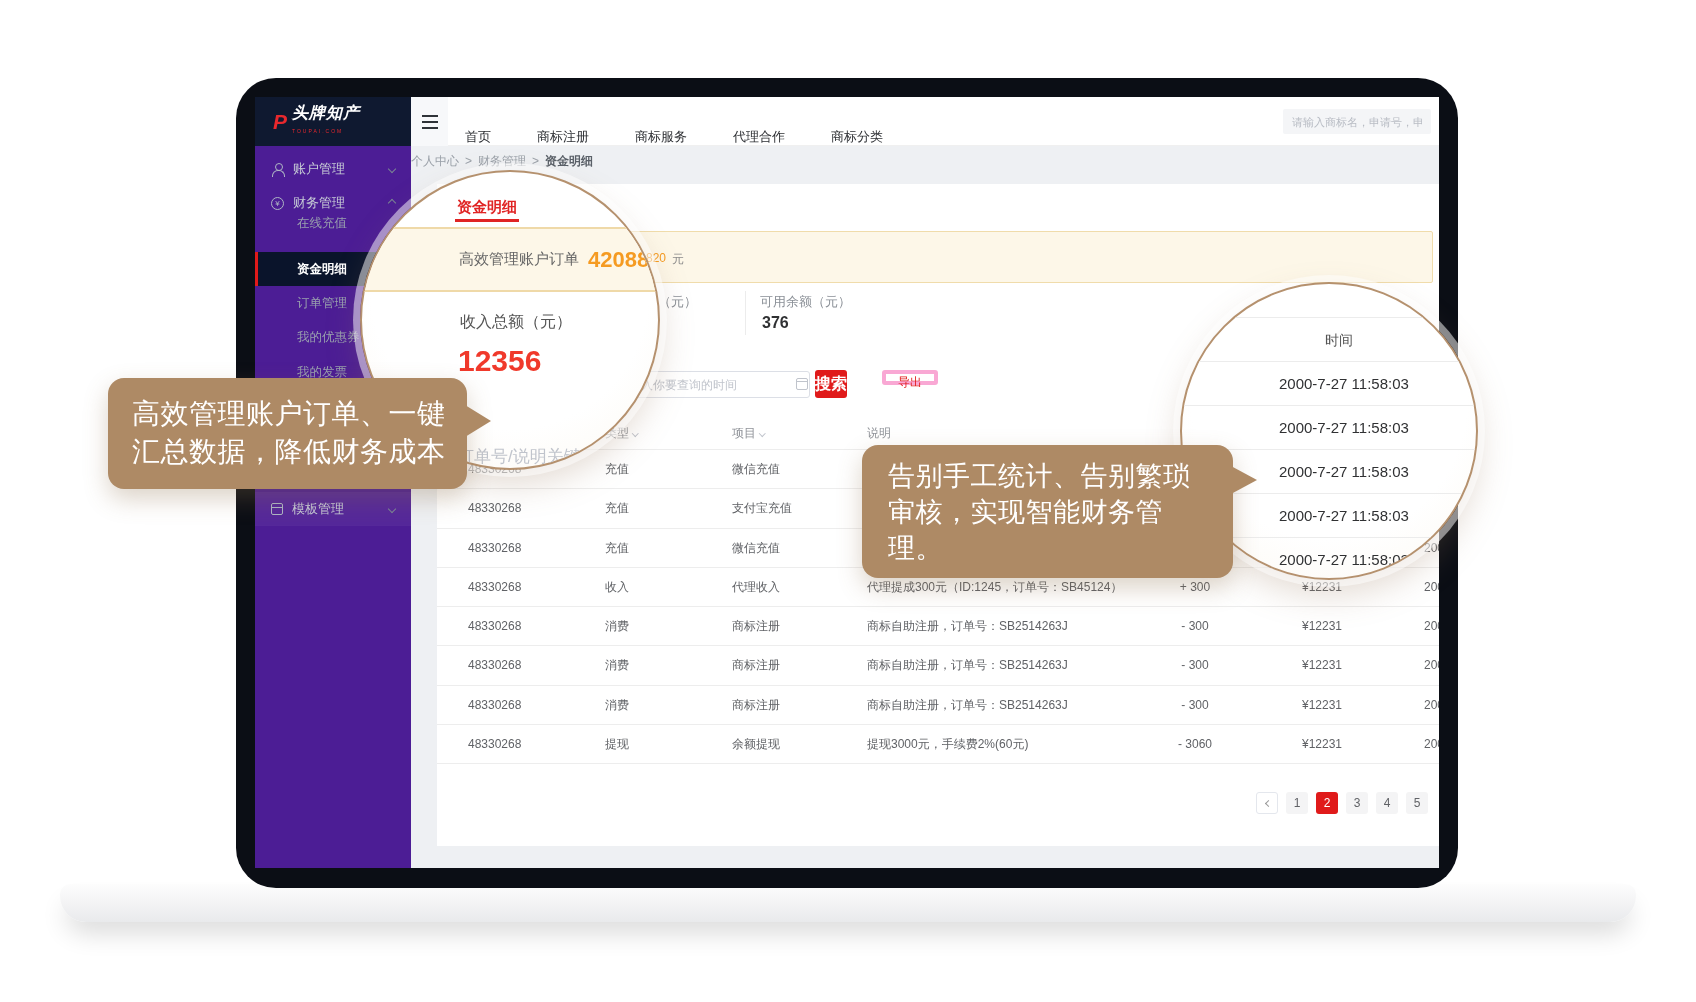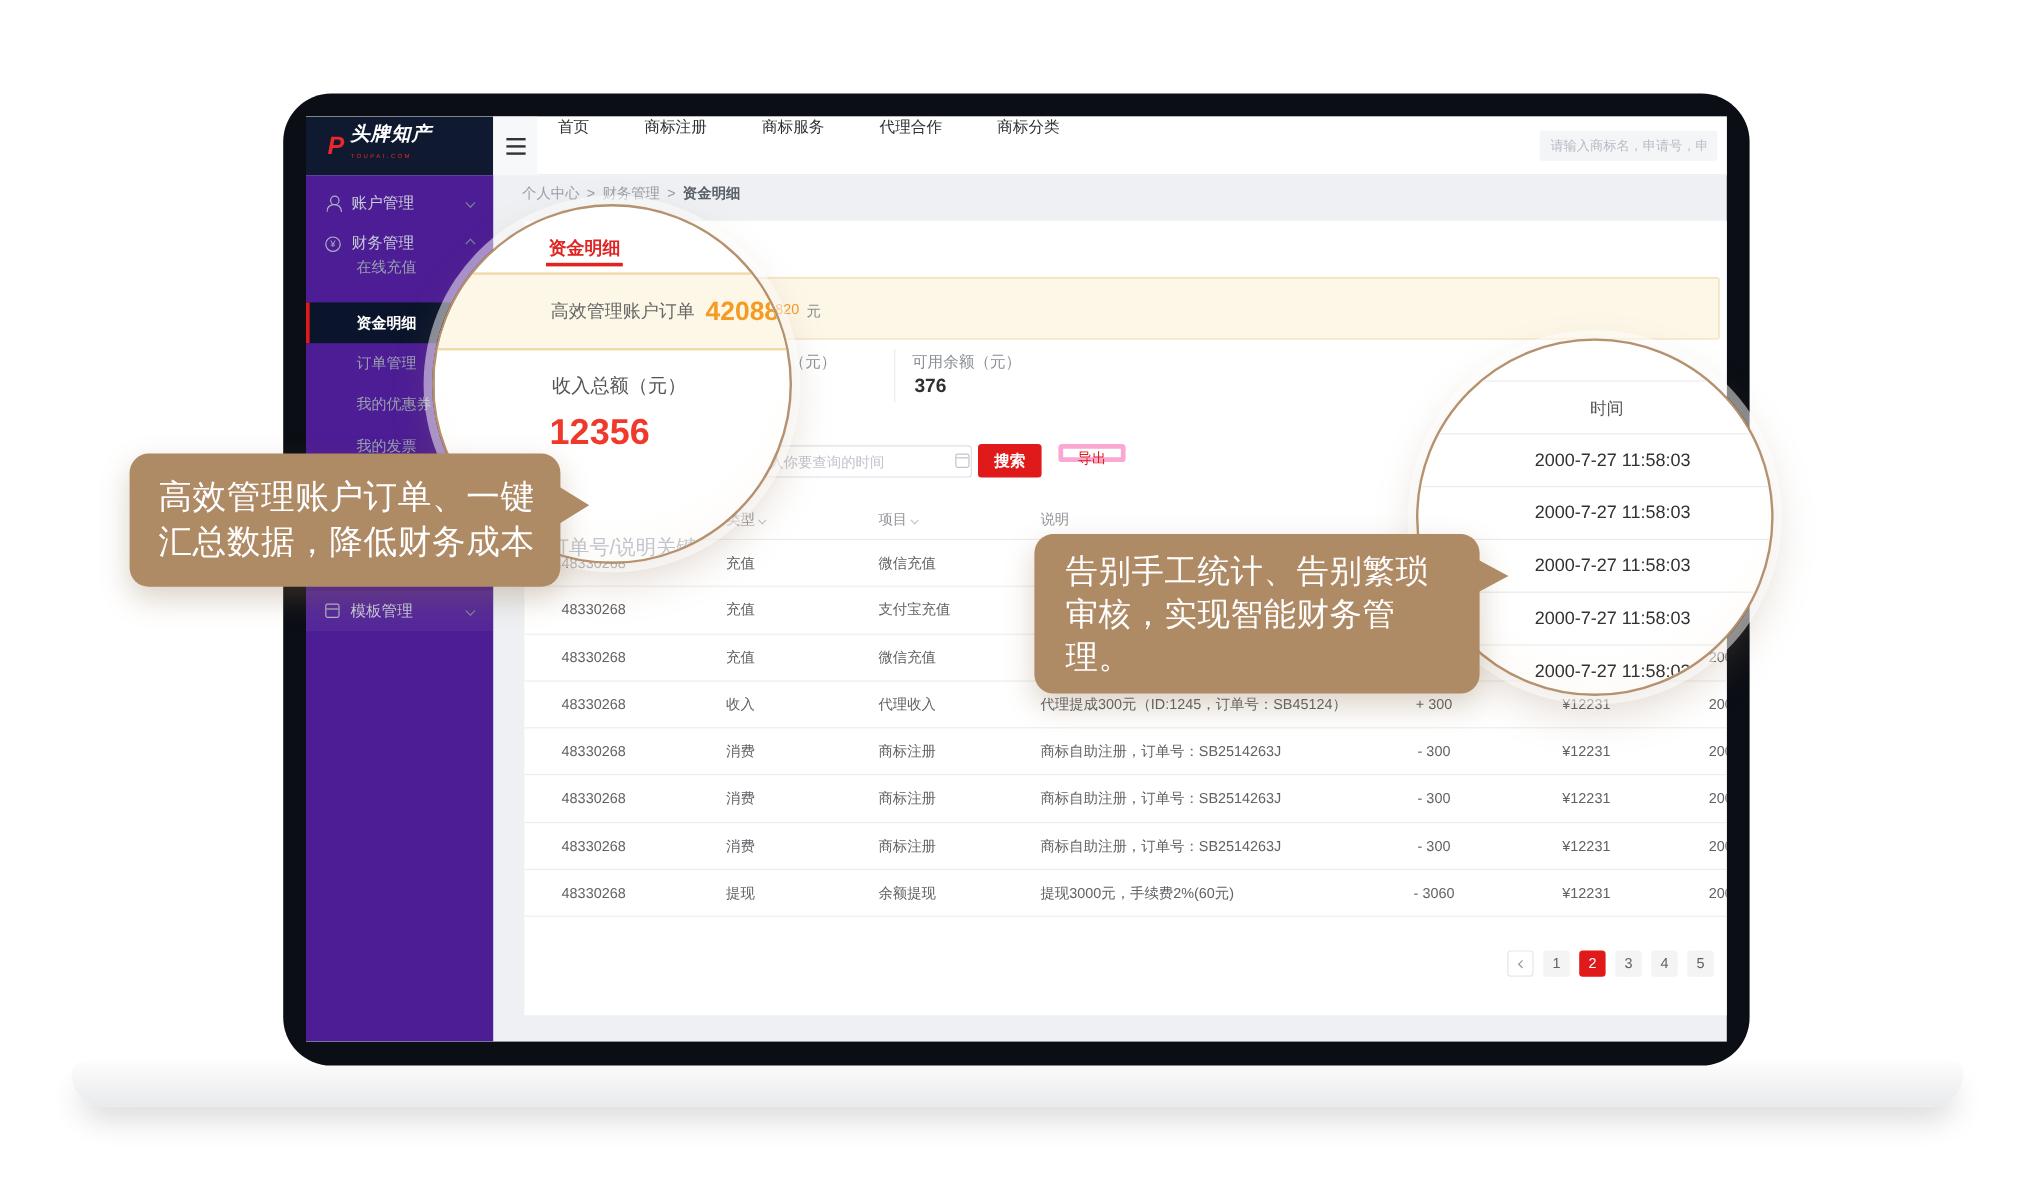--- a/index.html
+++ b/index.html
@@ -20,30 +20,30 @@
   
   .topbar { position:absolute; left:0; top:0; width:1184px; height:49px; background:#fff; border-bottom:1px solid #f0f0f0; }
   .logo-block { position:absolute; left:0; top:0; width:156px; height:49px; background:#0f1930;
     display:flex; align-items:center; padding-left:18px; }
   .logo-p { color:#e8282d; font-size:21px; font-weight:800; font-style:italic; margin-right:5px; }
   .logo-txt { color:#fff; font-size:16px; font-weight:800; font-style:italic; letter-spacing:1px; line-height:15px; }
   .logo-sub { color:#e8282d; font-size:5px; letter-spacing:2px; font-style:normal; font-weight:400; }
   .hamburger { position:absolute; left:156px; top:0; width:37px; height:49px; background:#f7f8fa;
     display:flex; flex-direction:column; justify-content:center; align-items:center; gap:4px; cursor:pointer; }
   .hamburger i { display:block; width:16px; height:2px; background:#2f3338; }
-  .nav-tabs { position:absolute; left:198px; top:0; height:49px; display:flex; align-items:flex-start; gap:22px; }
+  .nav-tabs { position:absolute; left:198px; top:15px; height:49px; display:flex; align-items:center; gap:22px; }
   .nav-tab { font-size:13px; color:#2d2f33; padding:0 12px; cursor:pointer; white-space:nowrap; }
   .top-search input { position:absolute; left:1028px; top:12px; width:148px; height:25px;
     background:#f4f5f7; border:none; border-radius:2px; padding:0 9px; font-size:11px; color:#666;
     font-family:inherit; }
   .top-search input::placeholder { color:#b8bcc4; }
 
   
   .breadcrumb { position:absolute; left:156px; top:49px; width:1028px; height:30px;
-    display:flex; align-items:center; padding-left:24px; font-size:12px; color:#9aa0a8; gap:6px; }
+    display:flex; align-items:center; font-size:12px; color:#9aa0a8; gap:6px; }
   .breadcrumb .last { color:#5a6068; font-weight:600; }
 
   
   .sidebar { position:absolute; left:0; top:49px; width:156px; height:722px; background:#4c1d95; }
   .sb-item { position:absolute; left:0; width:156px; height:34px; display:flex; align-items:center;
     padding-left:16px; color:#c7ccd6; font-size:13px; cursor:pointer; }
   .sb-sub { position:absolute; left:0; width:156px; height:34px; display:flex; align-items:center;
     padding-left:42px; color:#99a0ae; font-size:12.5px; cursor:pointer; }
   .sb-sub.active { background:#0a142b; color:#fff; font-weight:600; border-left:3px solid #e01a1a; padding-left:39px; }
   .sb-item .lbl { margin-left:9px; }
@@ -67,22 +67,22 @@
   .banner-unit { position:absolute; left:228px; top:19px; font-size:12px; color:#8c8c8c; }
   .stat-lbl { position:absolute; font-size:13px; color:#8a8f96; }
   .stat-val { position:absolute; font-size:16px; font-weight:700; color:#303133; }
   .stat-div { position:absolute; left:308px; top:107px; width:1px; height:44px; background:#ececec; }
 
   .f-input { position:absolute; height:27px; background:#fff; border:1px solid #dcdfe6; border-radius:3px;
     font-size:12px; color:#606266; padding:0 8px; font-family:inherit; }
   .f-input::placeholder { color:#c0c4cc; }
   .ic-cal { position:absolute; left:359px; top:194px; width:12px; height:12px; border:1.2px solid #c0c4cc; border-radius:2px; }
   .ic-cal::before { content:""; position:absolute; left:0; top:2.2px; width:9.6px; height:1.2px; background:#c0c4cc; }
-  .btn-search { position:absolute; left:378px; top:186px; width:53px; height:28px; background:#e01a1a; color:#fff;
-    border:none; border-radius:3px; font-size:13px; font-weight:600; cursor:pointer; font-family:inherit; }
+  .btn-search { position:absolute; left:378px; top:186px; width:32px; height:28px; background:#e01a1a; color:#fff;
+    border:none; border-radius:3px; font-size:16px; font-weight:600; cursor:pointer; font-family:inherit; }
   .btn-export { position:absolute; left:445px; top:186px; width:56px; height:15px; background:#fff; color:#e01a1a;
     border:4px solid #f9a8d4; border-radius:3px; font-size:12px; cursor:pointer; font-family:inherit; }
 
   .th { position:absolute; top:241px; font-size:12px; color:#909399; }
   .th-chev { display:inline-block; width:4.5px; height:4.5px; border-right:1.2px solid #c0c4cc; border-bottom:1.2px solid #c0c4cc;
     transform:rotate(45deg); margin-left:4px; vertical-align:2px; }
 
   .rows { position:absolute; left:0; top:265px; width:1002px; border-top:1px solid #ededed; }
   .row { position:relative; height:39.25px; border-bottom:1px solid #ededed; font-size:12px; color:#606266; }
   .row span { position:absolute; top:0; line-height:39px; white-space:nowrap; }

